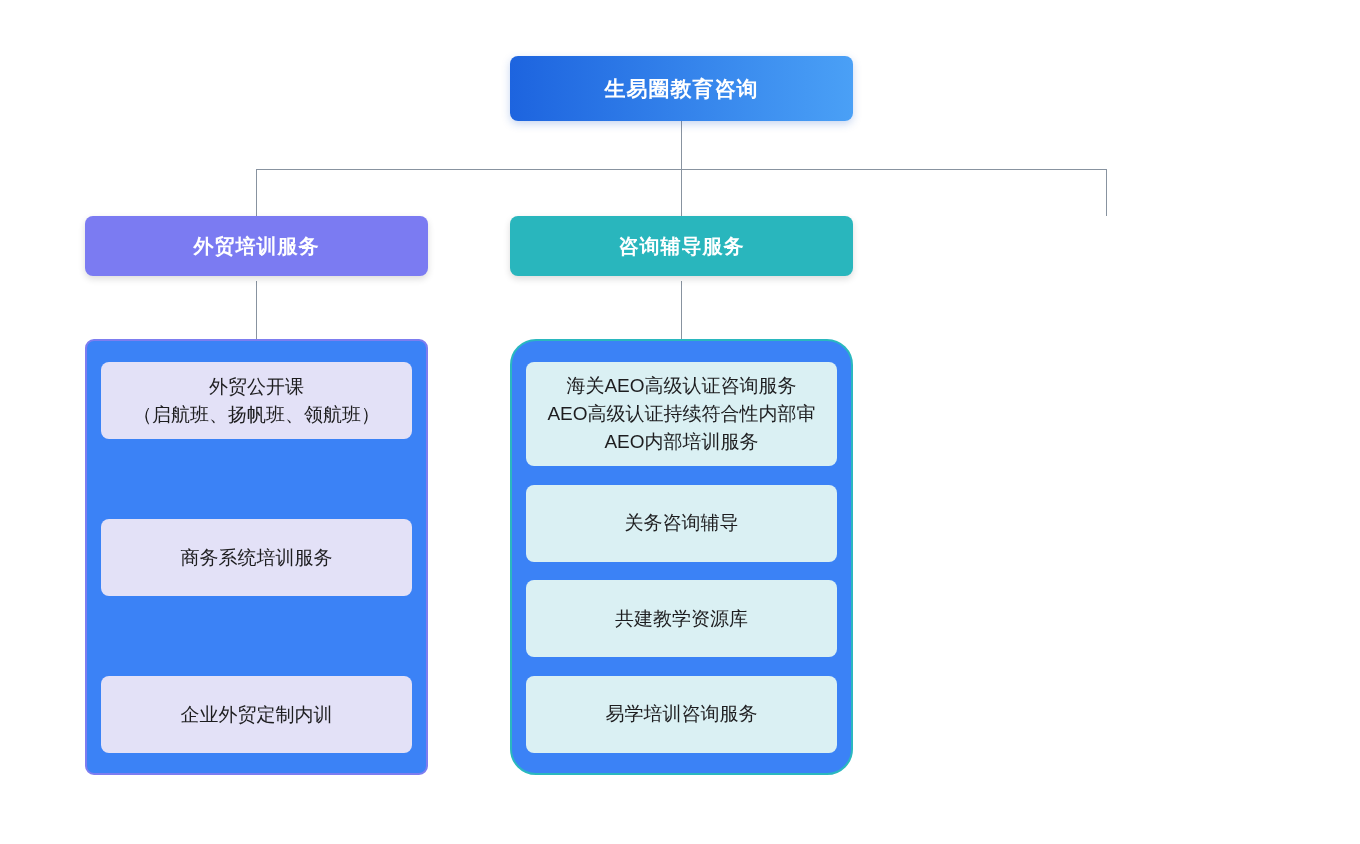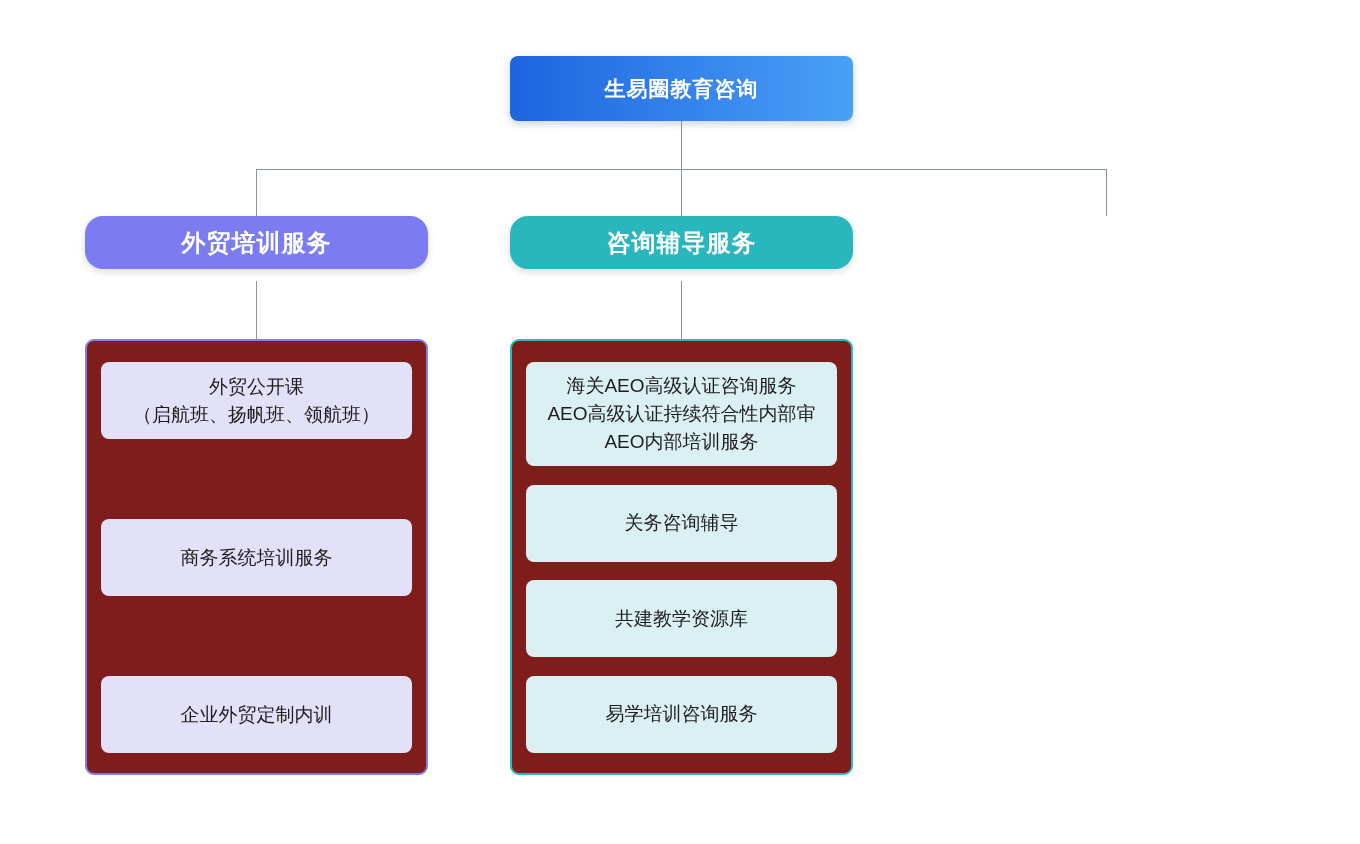--- a/index.html
+++ b/index.html
@@ -8,35 +8,35 @@
     font-family:"Liberation Sans","DejaVu Sans",sans-serif;
   }
   .node{position:absolute;box-sizing:border-box;display:flex;align-items:center;justify-content:center;text-align:right;}
   .root{
     left:510px;top:56px;width:343px;height:65px;border-radius:8px;
     background:linear-gradient(90deg,#1d64df 0%,#4aa0f6 100%);
     box-shadow:0 3px 8px rgba(30,90,200,.25);
     color:#ffffff;font-size:21px;font-weight:700;letter-spacing:1px;
   }
   .header{
-    top:216px;width:343px;height:53px;border-radius:18px;
-    color:#ffffff;font-size:24px;font-weight:700;letter-spacing:1px;
+    top:216px;width:343px;height:60px;border-radius:8px;
+    color:#ffffff;font-size:20px;font-weight:700;letter-spacing:1px;
     box-shadow:0 3px 7px rgba(0,0,0,.14);
   }
   .header.c1{left:85px;background:#7b7bf2;}
   .header.c2{left:510px;background:#29b6bd;}
   .header.c3{left:935px;background:#73cb43;}
   .container{
     position:absolute;top:339px;width:343px;height:436px;box-sizing:border-box;
-    background:#7f1d1d;border-radius:9px;border:2px solid;
+    background:#3b82f6;border-radius:9px;border:2px solid;
     display:flex;flex-direction:column;justify-content:space-between;
     padding:21px 14px 20px 14px;
   }
   .container.c1{left:85px;border-color:#7d7df0;}
-  .container.c2{left:510px;border-color:#2ab8bf;}
+  .container.c2{left:510px;border-color:#2ab8bf;border-radius:26px;}
   .container.c3{left:935px;border-color:#82cd55;}
   .item{
     box-sizing:border-box;border-radius:8px;min-height:77px;
     display:flex;align-items:center;justify-content:center;
     padding:10px 14px;text-align:center;
     font-size:19px;line-height:28px;color:#1d1d1f;
     white-space:pre-line;
   }
   .c1 .item{background:#e3e1f7;}
   .c2 .item{background:#daf0f3;}

